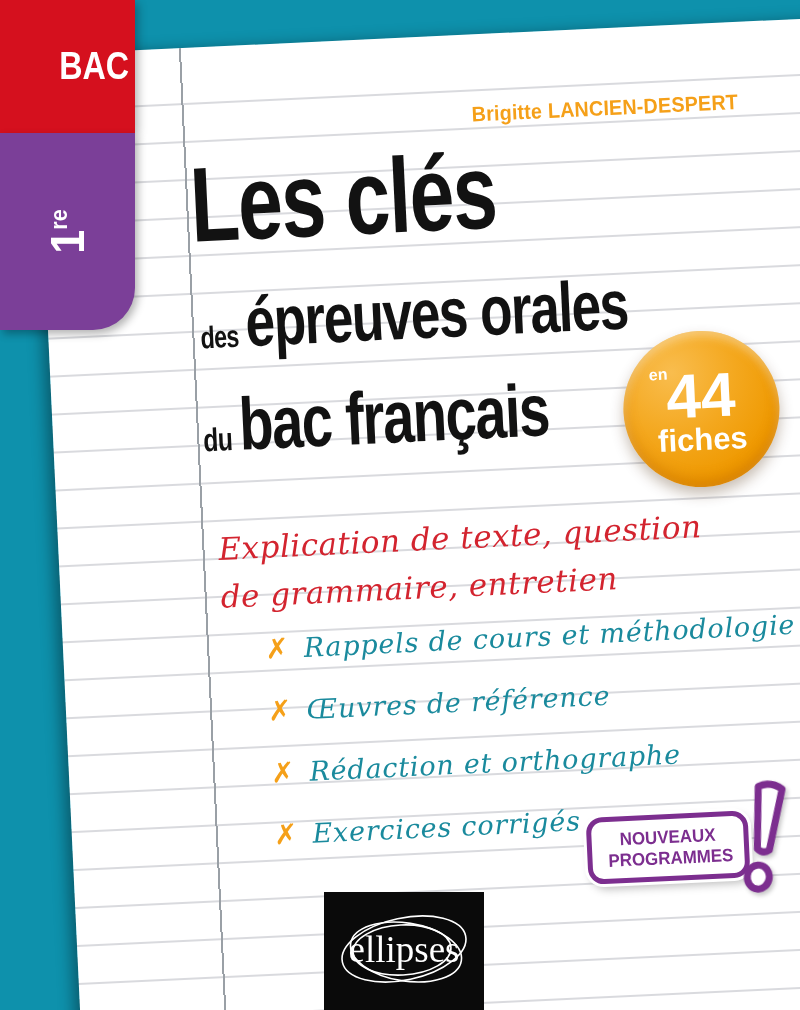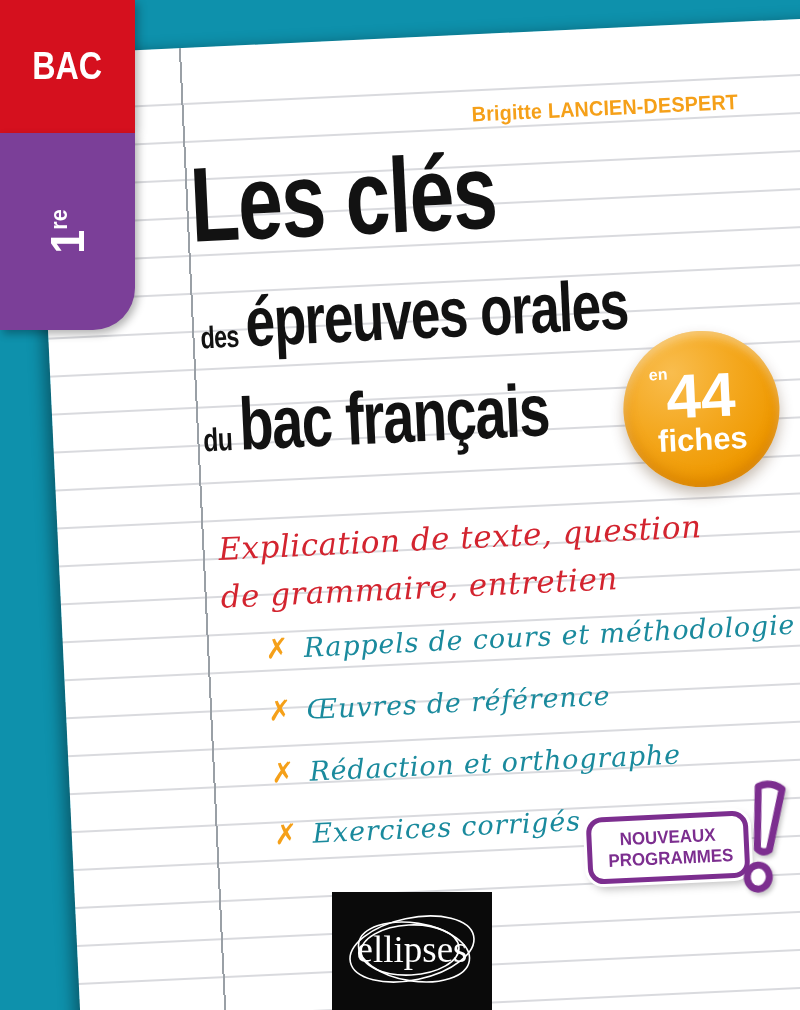--- a/index.html
+++ b/index.html
@@ -11,21 +11,21 @@
          background:
            linear-gradient(90deg,transparent 144px,#9aa0a6 144px,#9aa0a6 146px,transparent 146px),
            repeating-linear-gradient(180deg,#ffffff 0 36px,#d9dade 36px 38px);
          background-position:0 0,0 19px;
          transform:rotate(-2.7deg);transform-origin:0 0;
          box-shadow:-5px 3px 16px rgba(0,0,0,.40);}
   .paper>*{position:absolute;}
 
   
   .bac{position:absolute;left:0;top:0;width:135px;height:133px;background:#d5101e;
-       display:flex;align-items:center;justify-content:center;z-index:3;
+       display:flex;align-items:center;justify-content:flex-end;z-index:3;
        box-shadow:3px 3px 9px rgba(0,0,0,.30);}
   .bac span{color:#fff;font-weight:800;font-size:38px;letter-spacing:0;
        transform:scaleX(.85);}
   .level{position:absolute;left:0;top:133px;width:135px;height:197px;background:#7b3f98;
        border-radius:0 0 42px 0;display:flex;align-items:center;justify-content:center;
        z-index:3;box-shadow:3px 4px 9px rgba(0,0,0,.30);}
   .level .lvl{color:#fff;font-weight:800;font-size:48px;transform:rotate(-90deg) scaleX(.9);}
   .level sup{font-size:.5em;}
 
   
@@ -68,21 +68,21 @@
   .programs{left:514px;top:788px;z-index:2;}
   .programs .box{border:5px solid #7c2e8f;border-radius:16px;background:#fff;
                  padding:8px 12px;text-align:center;color:#7c2e8f;font-weight:800;
                  font-size:18px;line-height:1.15;width:128px;letter-spacing:0;
                  box-shadow:0 0 0 3px #ffffff,3px 5px 10px rgba(0,0,0,.28);}
   .programs .box span{display:block;transform:scaleX(.94);}
   .programs .bang{position:absolute;left:152px;top:-32px;
                   filter:drop-shadow(2px 3px 2px rgba(0,0,0,.22));}
 
   
-  .logo{position:absolute;left:332px;top:892px;width:160px;height:102px;z-index:3;}
+  .logo{position:absolute;left:324px;top:892px;width:160px;height:102px;z-index:3;}
 </style>
 </head>
 <body>
 
 <div class="stage">
 
   <div class="paper">
 
     <div class="author">Brigitte LANCIEN-DESPERT</div>
 

